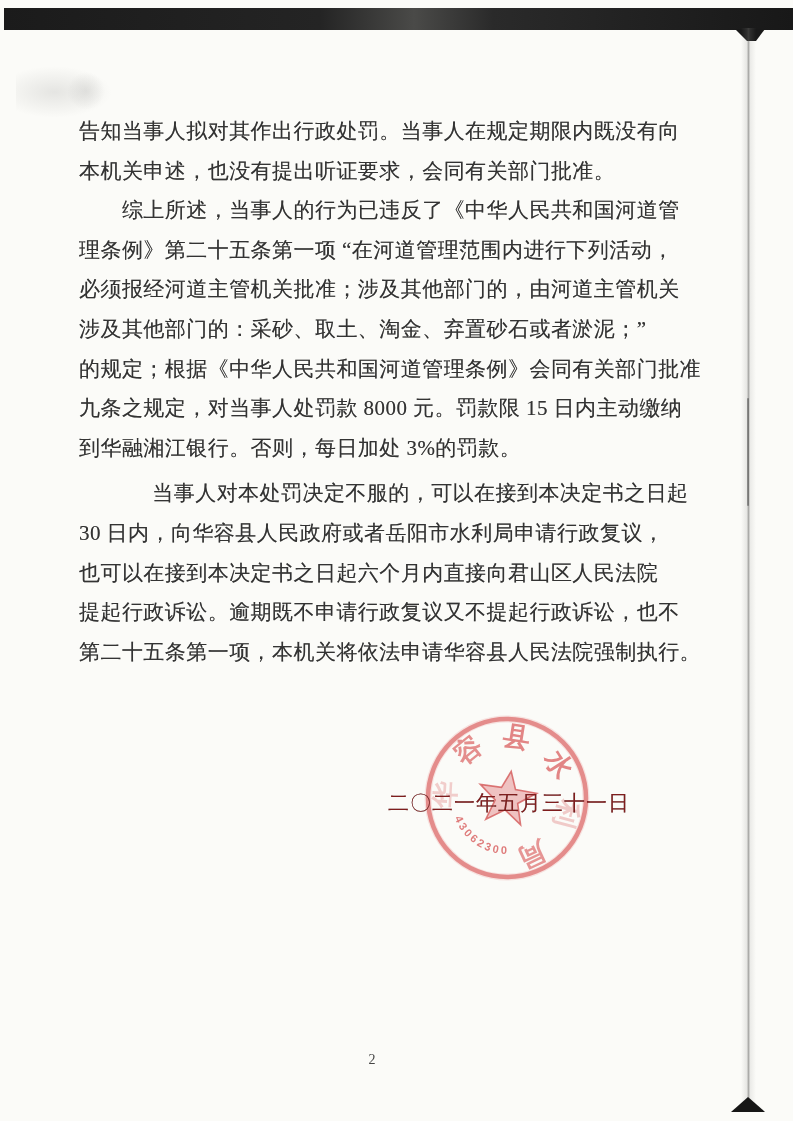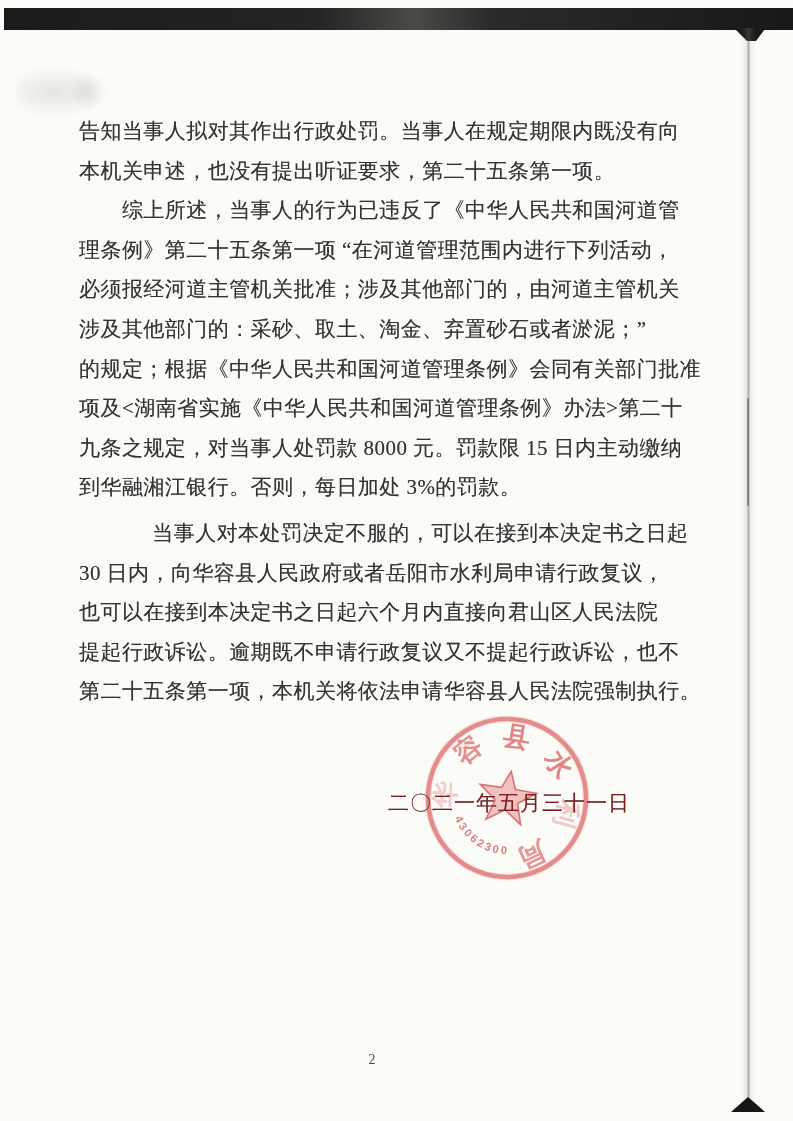--- a/index.html
+++ b/index.html
@@ -74,27 +74,26 @@
   <div class="top-black-bar"></div>
   <div class="bar-foot"></div>
   <div class="fold-shadow"></div>
   <div class="fold-dark-segment"></div>
   <div class="bottom-corner-mark"></div>
   <div class="smudge-a"></div>
   <div class="smudge-b"></div>
 
   <div class="body-text" id="body-text">
       <div class="text-line">告知当事人拟对其作出行政处罚。当事人在规定期限内既没有向</div>
-      <div class="text-line">本机关申述，也没有提出听证要求，第二十五条第一项。</div>
+      <div class="text-line">本机关申述，也没有提出听证要求，会同有关部门批准。</div>
       <div class="text-line">　　综上所述，当事人的行为已违反了《中华人民共和国河道管</div>
       <div class="text-line">理条例》第二十五条第一项 “在河道管理范围内进行下列活动，</div>
       <div class="text-line">必须报经河道主管机关批准；涉及其他部门的，由河道主管机关</div>
       <div class="text-line">涉及其他部门的：采砂、取土、淘金、弃置砂石或者淤泥；”</div>
       <div class="text-line">的规定；根据《中华人民共和国河道管理条例》会同有关部门批准</div>
-      <div class="text-line">项及&lt;湖南省实施《中华人民共和国河道管理条例》办法&gt;第二十</div>
       <div class="text-line">九条之规定，对当事人处罚款 8000 元。罚款限 15 日内主动缴纳</div>
       <div class="text-line">到华融湘江银行。否则，每日加处 3%的罚款。</div>
       <div class="text-line para-gap">　　当事人对本处罚决定不服的，可以在接到本决定书之日起</div>
       <div class="text-line">30 日内，向华容县人民政府或者岳阳市水利局申请行政复议，</div>
       <div class="text-line">也可以在接到本决定书之日起六个月内直接向君山区人民法院</div>
       <div class="text-line">提起行政诉讼。逾期既不申请行政复议又不提起行政诉讼，也不</div>
       <div class="text-line">第二十五条第一项，本机关将依法申请华容县人民法院强制执行。</div>
     </div>
 
   <div class="seal-wrap">

